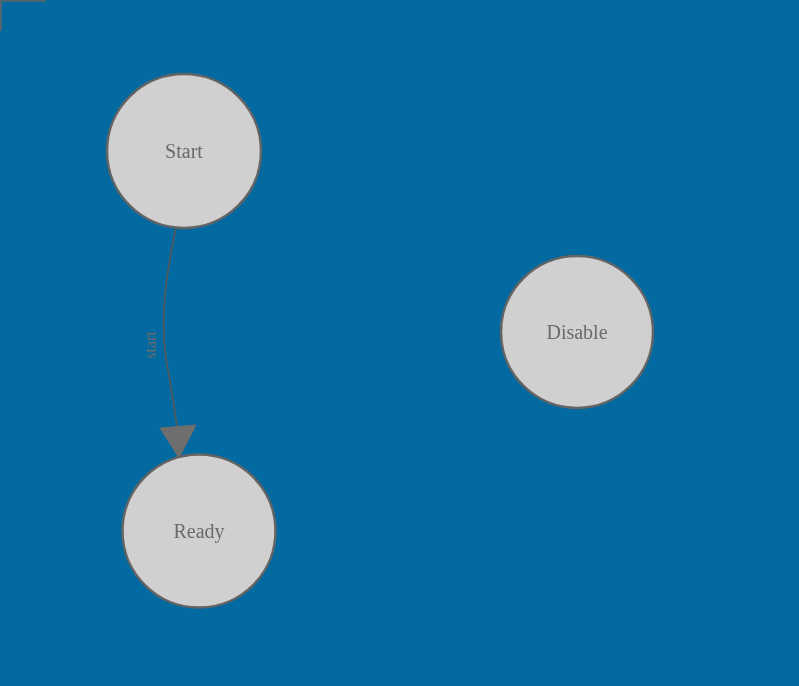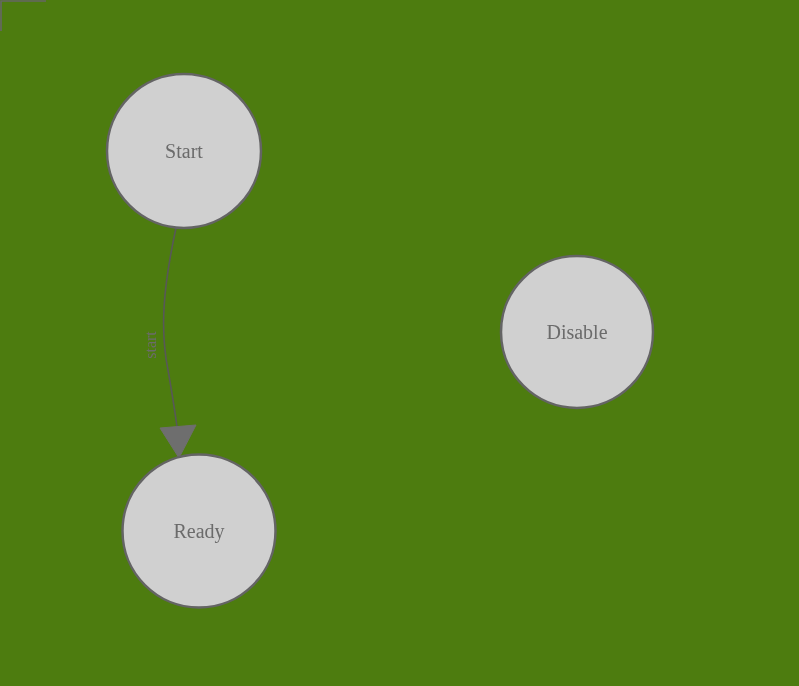--- a/index.html
+++ b/index.html
@@ -8,21 +8,21 @@
     padding: 0;
     background: #ffffff;
   }
   body {
     font-family: "Liberation Serif", "DejaVu Serif", serif;
   }
   #canvas {
     position: relative;
     width: 799px;
     height: 686px;
-    background: #4d7c0f;
+    background: #0369a1;
     overflow: hidden;
   }
   #diagram-svg {
     position: absolute;
     left: 0;
     top: 0;
     width: 799px;
     height: 686px;
   }
   .node-label {

